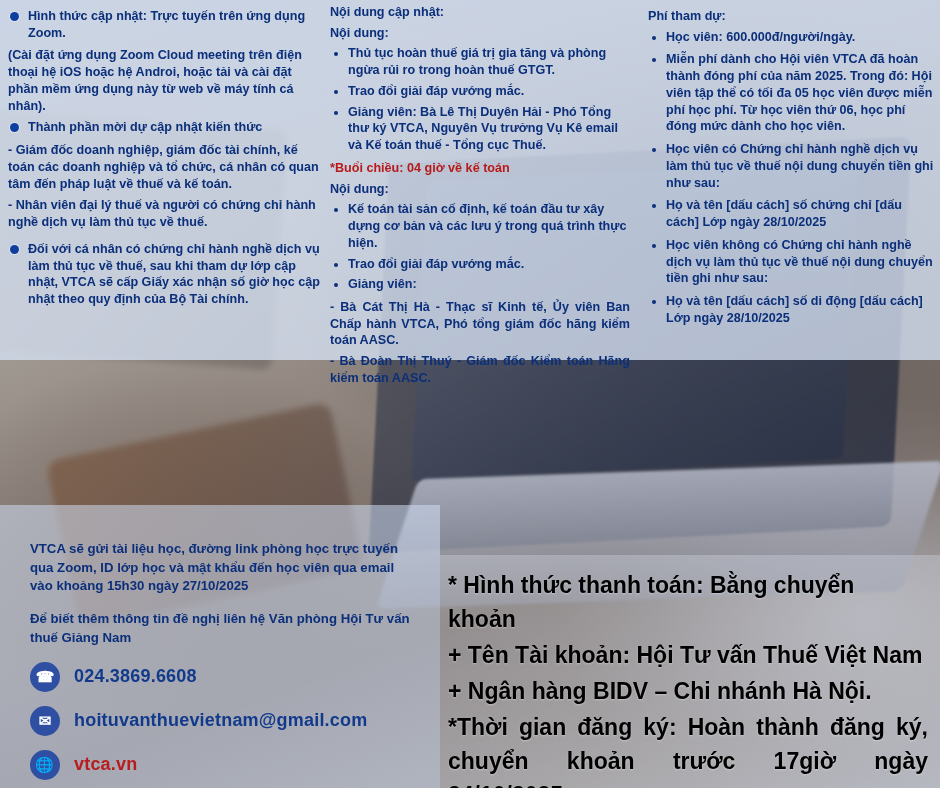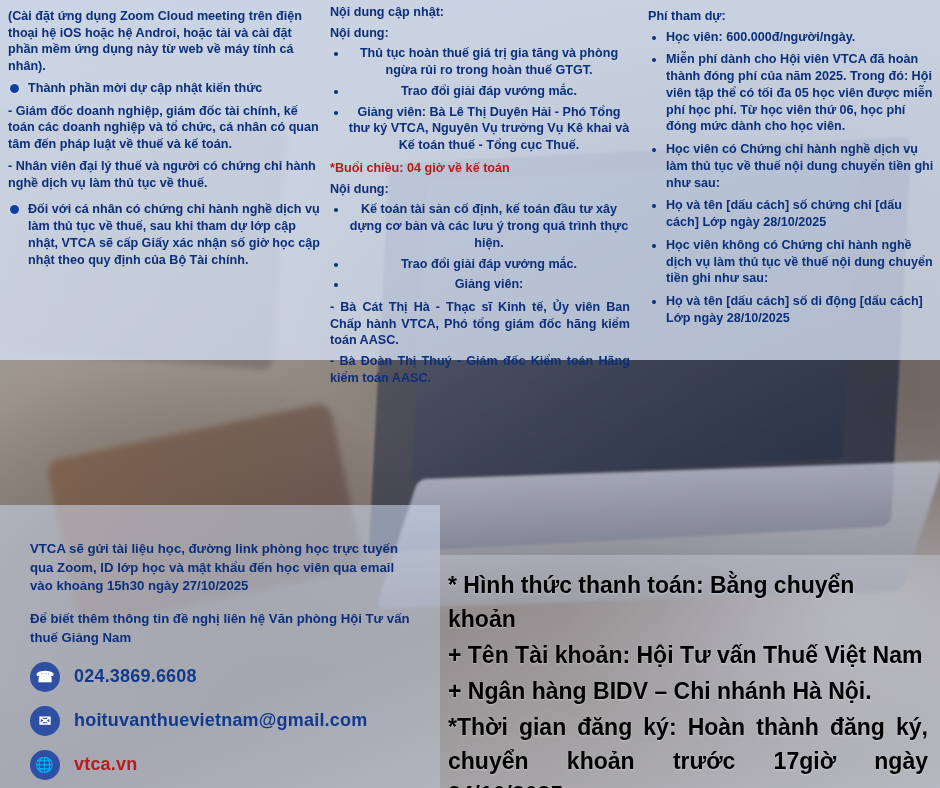--- a/index.html
+++ b/index.html
@@ -143,21 +143,20 @@
     color: #b81a1a;
     margin: 2px 0 4px 0;
     font-weight: bold;
   }
   .lead {
     margin: 0 0 4px 0;
   }
   .sm-bullets {
     margin: 0 0 6px 0;
     padding-left: 18px;
-    text-align: center;
   }
   .sm-bullets li {
     margin-bottom: 4px;
   }
   .dash-line {
     margin-bottom: 4px;
   }
   .col-3 ul {
     margin: 0;
     padding-left: 18px;
@@ -226,40 +225,44 @@
     <div class="bg-laptop"></div>
     <div class="bg-laptop-screen"></div>
     <div class="bg-laptop-base"></div>
   </div>
   <div class="overlay"></div>
   <div class="overlay-top"></div>
   <div class="overlay-bottom-left"></div>
   <div class="overlay-bottom-right"></div>
 
   <div class="col col-1">
+    <div class="bullet-row">
+      <span class="dot"></span>
+      <span>Hình thức cập nhật: Trực tuyến trên ứng dụng Zoom.</span>
+    </div>
     <div class="plain-para">(Cài đặt ứng dụng Zoom Cloud meeting trên điện thoại hệ iOS hoặc hệ Androi, hoặc tải và cài đặt phần mềm ứng dụng này từ web về máy tính cá nhân).</div>
     <div class="bullet-row">
       <span class="dot"></span>
       <span>Thành phần mời dự cập nhật kiến thức</span>
     </div>
     <div class="plain-para">- Giám đốc doanh nghiệp, giám đốc tài chính, kế toán các doanh nghiệp và tổ chức, cá nhân có quan tâm đến pháp luật về thuế và kế toán.</div>
     <div class="plain-para">- Nhân viên đại lý thuế và người có chứng chỉ hành nghề dịch vụ làm thủ tục về thuế.</div>
     <div class="bullet-row" style="margin-top:10px">
       <span class="dot"></span>
       <span>Đối với cá nhân có chứng chỉ hành nghề dịch vụ làm thủ tục về thuế, sau khi tham dự lớp cập nhật, VTCA sẽ cấp Giấy xác nhận số giờ học cập nhật theo quy định của Bộ Tài chính.</span>
     </div>
   </div>
 
   <div class="col col-2">
     <div class="lead">Nội dung cập nhật:</div>
     <div class="lead">Nội dung:</div>
     <ul class="sm-bullets">
       <li>Thủ tục hoàn thuế giá trị gia tăng và phòng ngừa rủi ro trong hoàn thuế GTGT.</li>
       <li>Trao đổi giải đáp vướng mắc.</li>
-      <li>Giảng viên: Bà Lê Thị Duyên Hải - Phó Tổng thư ký VTCA, Nguyên Vụ trưởng Vụ Kê khai và Kế toán thuế - Tổng cục Thuế.</li>
+      <li>Giảng viên: Bà Lê Thị Duyên Hải - Phó Tổng thư ký VTCA, Nguyên Vụ trưởng Vụ Kê email và Kế toán thuế - Tổng cục Thuế.</li>
     </ul>
     <div class="sub-head">*Buổi chiều: 04 giờ về kế toán</div>
     <div class="lead">Nội dung:</div>
     <ul class="sm-bullets">
       <li>Kế toán tài sản cố định, kế toán đầu tư xây dựng cơ bản và các lưu ý trong quá trình thực hiện.</li>
       <li>Trao đổi giải đáp vướng mắc.</li>
       <li>Giảng viên:</li>
     </ul>
     <div class="dash-line" style="text-align:justify">- Bà Cát Thị Hà - Thạc sĩ Kinh tế, Ủy viên Ban Chấp hành VTCA, Phó tổng giám đốc hãng kiểm toán AASC.</div>
     <div class="dash-line" style="text-align:justify">- Bà Đoàn Thị Thuý - Giám đốc Kiểm toán Hãng kiểm toán AASC.</div>

